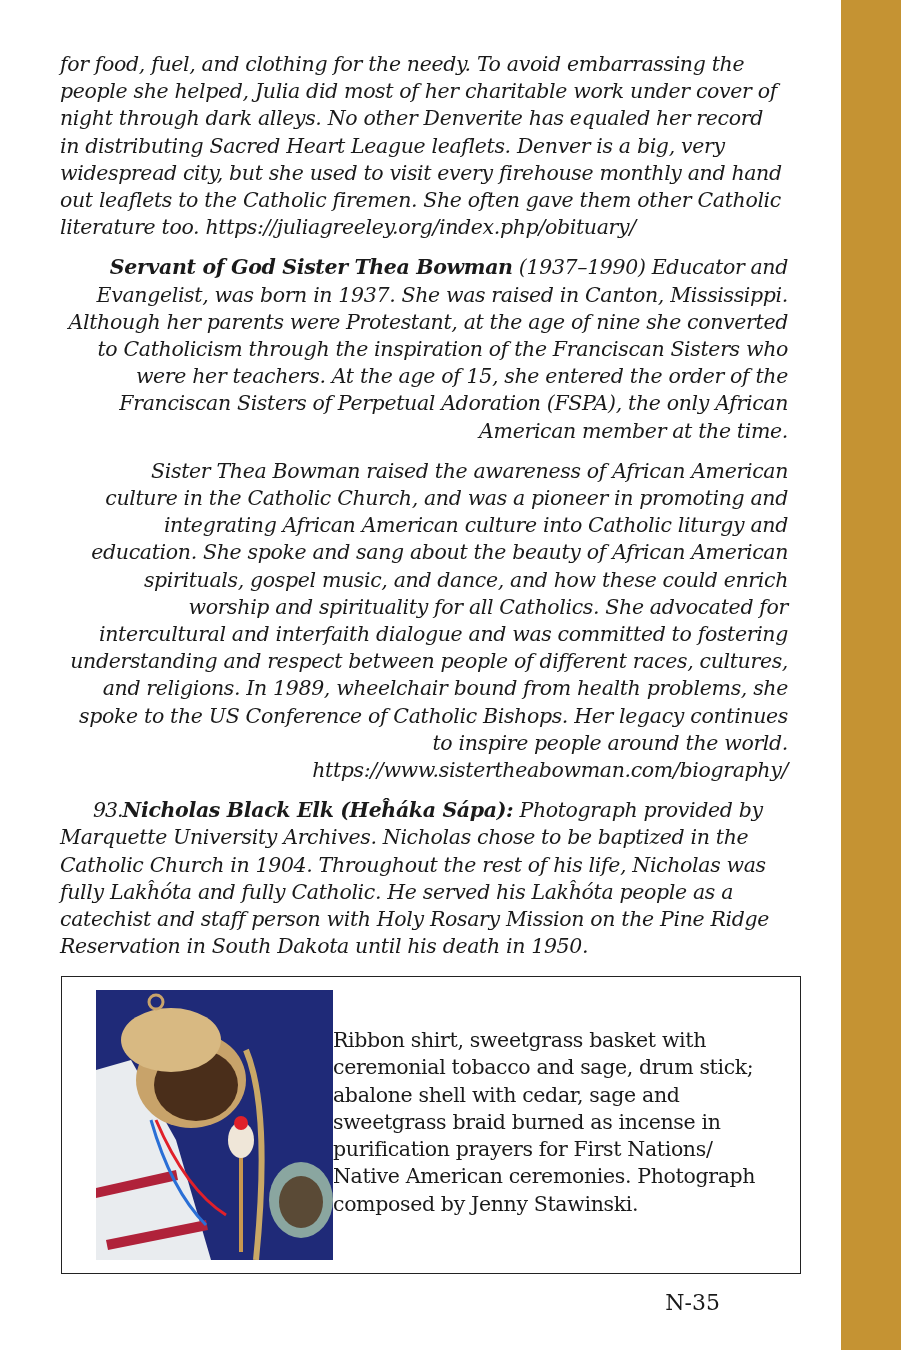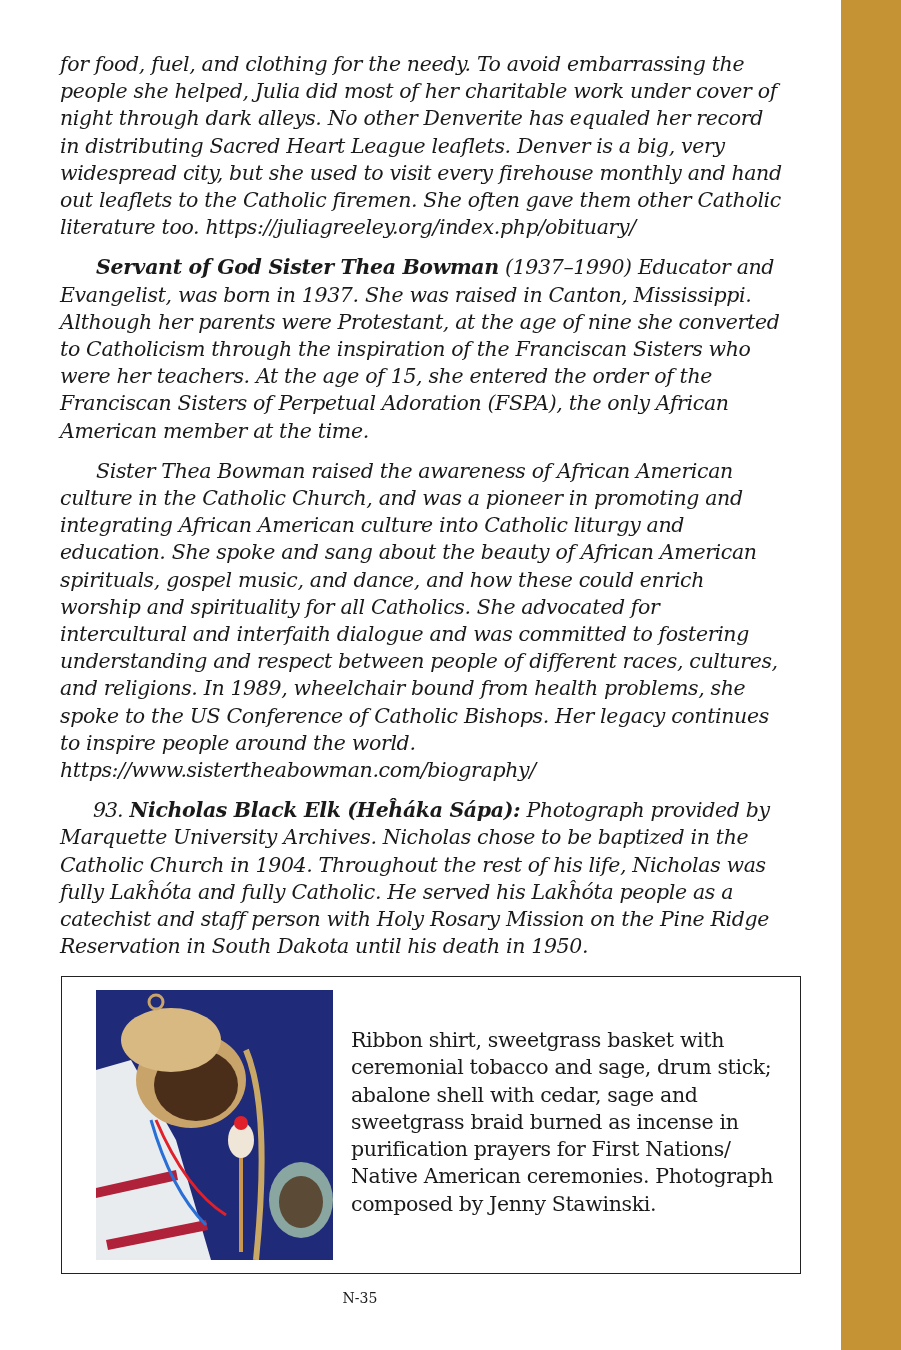--- a/index.html
+++ b/index.html
@@ -4,27 +4,27 @@
 <style>
   html, body { margin: 0; padding: 0; }
   body {
     width: 901px; height: 1350px; position: relative; overflow: hidden;
     background: #ffffff; color: #1a1a1a;
     font-family: "DejaVu Serif", "Liberation Serif", serif;
   }
   .sidebar { position: absolute; top: 0; left: 841px; width: 60px; height: 1350px; background: #c59333; }
   .content { position: absolute; left: 60px; top: 51px; width: 728px; font-size: 20.5px; line-height: 27.2px; letter-spacing: -0.35px; font-style: italic; }
   .para { margin: 0 0 13px 0; }
-  .indent { text-indent: 36px; }
-  .num { margin-left: 33px; margin-right: 7px; letter-spacing: -1px; }
+  .indent { text-indent: 36px; text-align: right; }
+  .num { margin-left: 33px; margin-right: 0; letter-spacing: -1px; }
   b { font-weight: bold; }
   .figbox { position: absolute; left: 61px; top: 976px; width: 740px; height: 298px; border: 1px solid #222; box-sizing: border-box; }
   .photo { position: absolute; left: 34px; top: 13px; width: 237px; height: 270px; overflow: hidden; background: #1f2b73; }
-  .caption { position: absolute; left: 289px; top: 50px; width: 440px; font-size: 20.5px; line-height: 27.3px; letter-spacing: -0.35px; }
-  .pagenum { position: absolute; left: 0; width: 720px; top: 1290px; text-align: center; font-size: 14px; }
+  .caption { position: absolute; left: 271px; top: 50px; width: 440px; font-size: 20.5px; line-height: 27.3px; letter-spacing: -0.35px; }
+  .pagenum { position: absolute; left: 0; width: 720px; top: 1290px; text-align: right; font-size: 22px; }
 </style>
 </head>
 <body>
 
 <div class="sidebar" style="background: rgb(197, 147, 51);"></div>
 
 <div class="content">
   <p class="para">for food, fuel, and clothing for the needy.  To avoid embarrassing the people she helped, Julia did most of her charitable work under cover of night through dark alleys.  No other Denverite has equaled her record in distributing Sacred Heart League leaflets.  Denver is a big, very widespread city, but she used to visit every firehouse monthly and hand out leaflets to the Catholic firemen.  She often gave them other Catholic literature too. https://juliagreeley.org/index.php/obituary/</p>
   <p class="para indent"><b>Servant of God Sister Thea Bowman</b><span> (1937–1990) Educator and Evangelist, was born in 1937.  She was raised in Canton, Mississippi. Although her parents were Protestant, at the age of nine she converted to Catholicism through the inspiration of the Franciscan Sisters who were her teachers.  At the age of 15, she entered the order of the Franciscan Sisters of Perpetual Adoration (FSPA), the only African American member at the time.</span></p>
   <p class="para indent">Sister Thea Bowman raised the awareness of African American culture in the Catholic Church, and was a pioneer in promoting and integrating African American culture into Catholic liturgy and education.  She spoke and sang about the beauty of African American spirituals, gospel music, and dance, and how these could enrich worship and spirituality for all Catholics.  She advocated for intercultural and interfaith dialogue and  was committed to fostering understanding and respect between people of different races, cultures, and religions.  In 1989, wheelchair bound from health problems, she spoke to the US Conference of Catholic Bishops.  Her legacy continues to inspire people around the world.  https://www.sistertheabowman.com/biography/</p>

